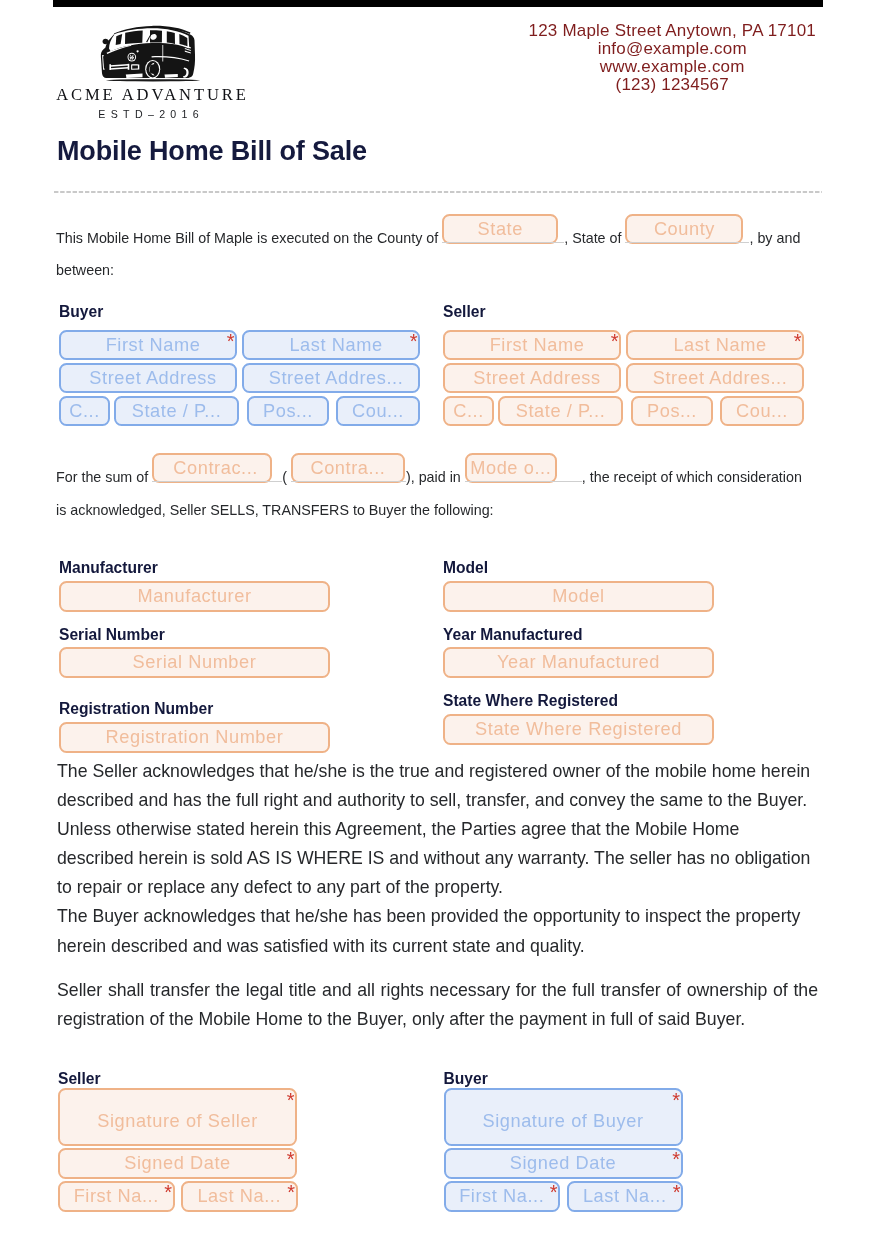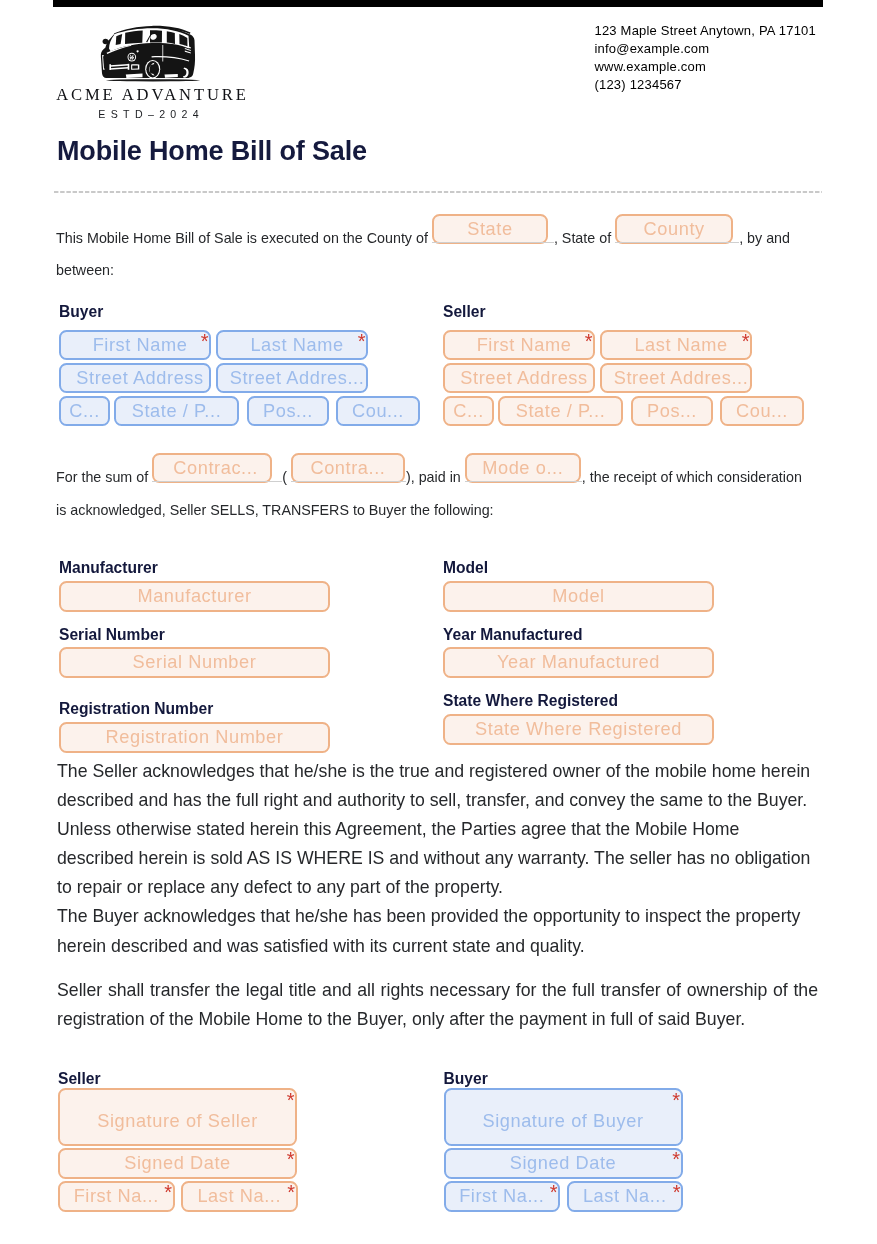--- a/index.html
+++ b/index.html
@@ -9,21 +9,21 @@
 
   
   .topbar{position:absolute;left:53px;top:0;width:770px;height:7px;background:#000;}
 
   
   .header{position:absolute;left:53px;top:0px;width:770px;height:130px;}
   .logo{position:absolute;left:0px;top:0px;width:196px;text-align:center;}
   .logo-svg{display:block;margin:0 auto;position:absolute;left:43px;top:22px;}
   .brand{font-family:"Liberation Serif",serif;font-size:16.6px;letter-spacing:2.88px;color:#111216;font-weight:400;position:absolute;left:0;top:84.5px;width:196px;text-indent:2.88px;line-height:20px;}
   .tagline{font-size:10.6px;letter-spacing:5.35px;color:#1b1d21;position:absolute;left:-2.5px;top:107.5px;width:196px;text-indent:5.35px;line-height:12px;}
-  .contact{position:absolute;right:7px;top:22px;text-align:left;color:#000000;font-size:13px;line-height:17.9px;letter-spacing:0.21px;}
+  .contact{position:absolute;right:7px;top:22px;text-align:center;color:#7f1d1d;font-size:17px;line-height:17.9px;letter-spacing:0.21px;}
 
   
   .title{position:absolute;left:57px;top:137.4px;width:763px;font-size:27px;font-weight:bold;color:#151a3e;letter-spacing:-0.15px;line-height:28px;}
 
   
   .divider{position:absolute;left:53.8px;top:191px;width:768px;height:2px;
      background-image:linear-gradient(to right,#c9c9c9 0 4px,rgba(0,0,0,0) 4px 6.2px);
      background-size:6.2px 2px;background-repeat:repeat-x;}
 
   
@@ -53,31 +53,31 @@
   .buyer-col{left:59px;top:304px;}
   .seller-col{left:443px;top:304px;}
   .party-label{font-size:15.6px;font-weight:bold;color:#13183c;line-height:16px;margin-bottom:0;height:16px;}
   .row{white-space:nowrap;margin-bottom:3px;font-size:0;}
   .party-label + .row{margin-top:9.5px;}
   .sig .party-label + .row{margin-top:1.2px;}
   .sig .row{margin-bottom:1.7px;}
   .sig .row-names{margin-top:0;}
   .row .fld{margin-right:5px;}
   .row .fld:last-child{margin-right:0;}
-  .w177{width:152px;padding-left:10px;}
+  .w177{width:178px;padding-left:10px;}
   .w51{width:51px;margin-right:4px !important;}
   .w124{width:125px;margin-right:8px !important;}
   .w82{width:82px;margin-right:7px !important;}
   .w86{width:84px;}
 
   
   .sum{position:absolute;left:56px;top:461px;width:756px;font-size:14.3px;color:#26282b;line-height:32.8px;}
   .f-sum1{width:120px;padding-left:7px;}
   .f-sum2{width:114px;}
-  .f-sum3{width:116px;}
+  .f-sum3{width:92px;}
 
   
   .vehicle{position:absolute;left:59px;top:560.3px;width:770px;}
   .vcell{position:absolute;width:271px;}
   .vlabel{font-size:15.6px;font-weight:bold;color:#13183c;line-height:16px;margin-bottom:0;height:16px;}
   .vfld{width:271px;height:31px;line-height:27px;margin-top:4.8px;}
   .c0{left:0;top:0;}       .c1{left:384px;top:0;}
   .c2{left:0;top:66.4px;}  .c3{left:384px;top:66.4px;}
   .c4{left:0;top:132.8px;margin-top:8px;} .c5{left:384px;top:132.8px;}
 
@@ -189,35 +189,35 @@
           <path d="M36.65 35.6 L36.1 37.1 L36.75 38.1 L38.2 34.8 L37.35 34.8 Z"></path>
         </g>
 
         <ellipse cx="56.7" cy="47.2" rx="7.5" ry="9.3" fill="#ffffff"></ellipse>
         <ellipse cx="56.7" cy="47.2" rx="6.4" ry="8.2" fill="#141414"></ellipse>
         <path d="M58.6 40.8 A5.0 6.4 0 1 0 58.6 53.6 L57.1 51.7 A3.3 4.6 0 1 1 57.1 42.7 Z" fill="#ffffff"></path>
 
         <path d="M88.4 45.5 A5.2 5.2 0 0 1 87.7 55.8 L86.9 54.3 A3.8 3.8 0 0 0 87.4 46.8 Z" fill="#ffffff"></path>
       </svg>
       <div class="brand">ACME ADVANTURE</div>
-      <div class="tagline">ESTD–2024</div>
+      <div class="tagline">ESTD–2016</div>
     </div>
     <div class="contact">
       <div>123 Maple Street Anytown, PA 17101</div>
       <div>info@example.com</div>
       <div>www.example.com</div>
       <div>(123) 1234567</div>
     </div>
   </div>
 
   <div class="title">Mobile Home Bill of Sale</div>
   <div class="divider"></div>
 
   <div class="intro">
-    <span class="u">This Mobile Home Bill of Sale is executed on the County of</span><span class="inl i-state"><span class="fld orange f-state">
+    <span class="u">This Mobile Home Bill of Maple is executed on the County of</span><span class="inl i-state"><span class="fld orange f-state">
           <span class="ph">State</span>
         </span></span><span class="u">, State of</span><span class="inl i-county"><span class="fld orange f-county">
           <span class="ph">County</span>
         </span></span><span class="u">, by and between:</span>
   </div>
 
   <div class="party buyer-col">
     <div class="party-label">Buyer</div>
     <div class="row">
       <span class="fld blue w177"><span class="ph">First Name</span><i class="req">*</i></span><span class="fld blue w177"><span class="ph">Last Name</span><i class="req">*</i></span>

